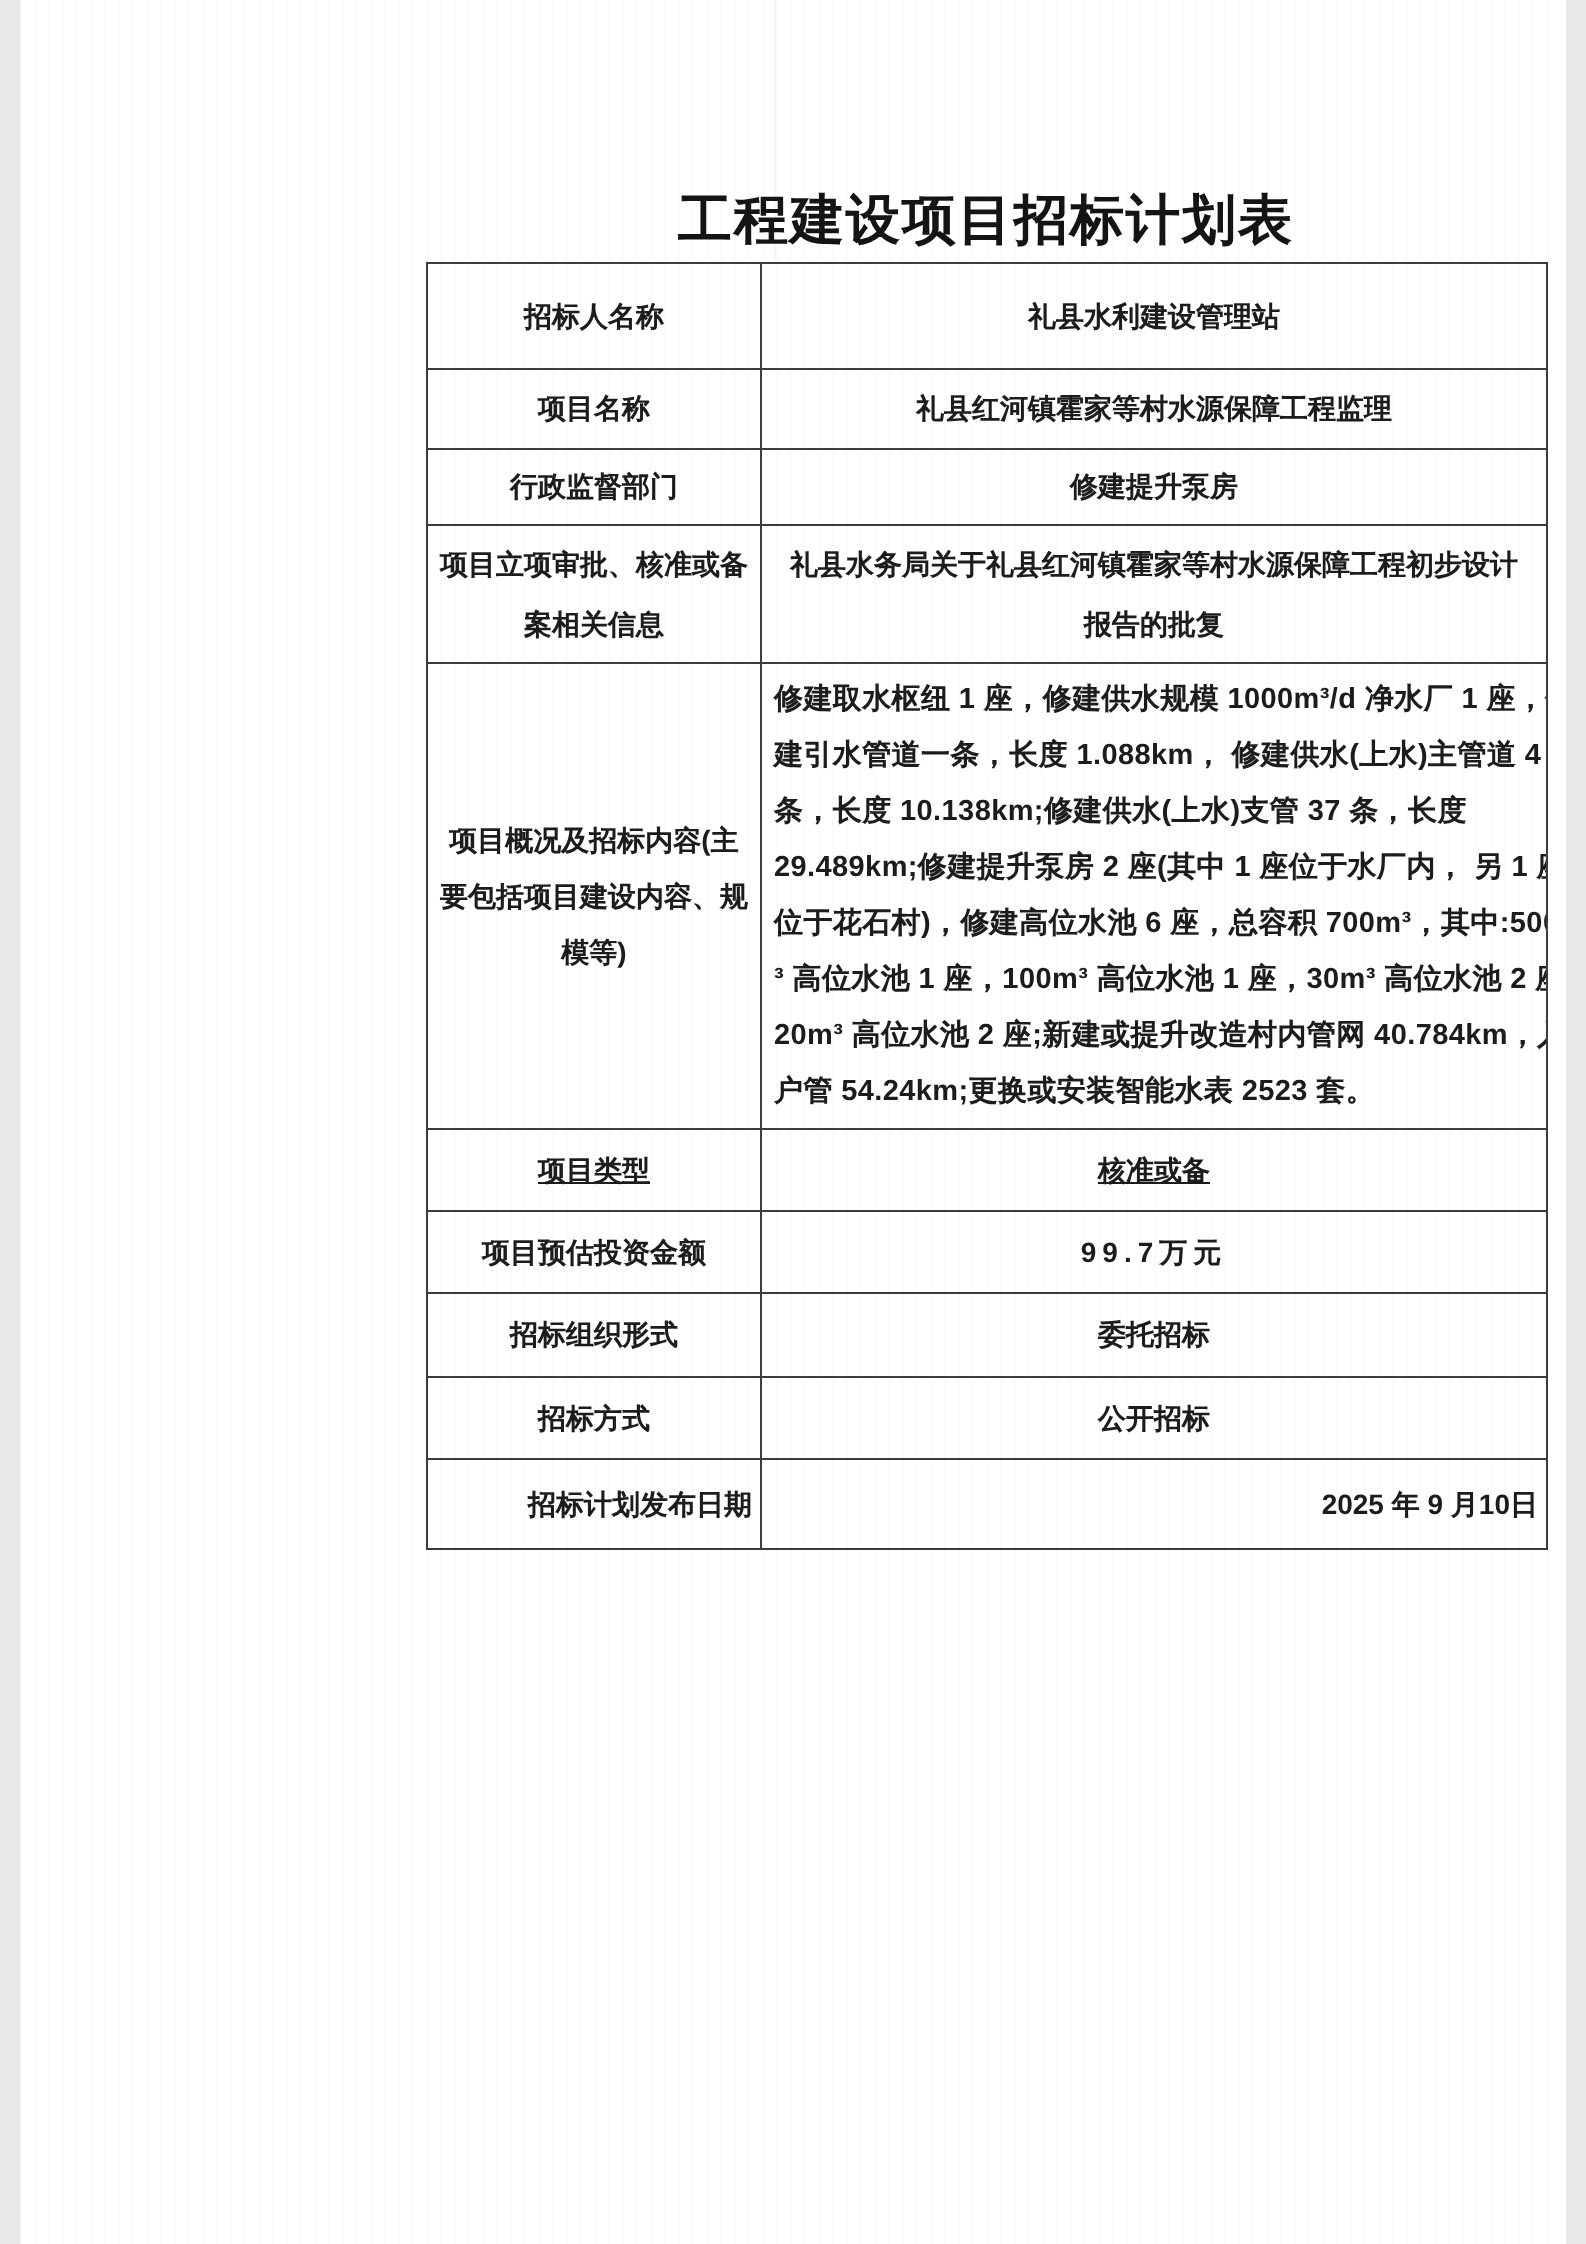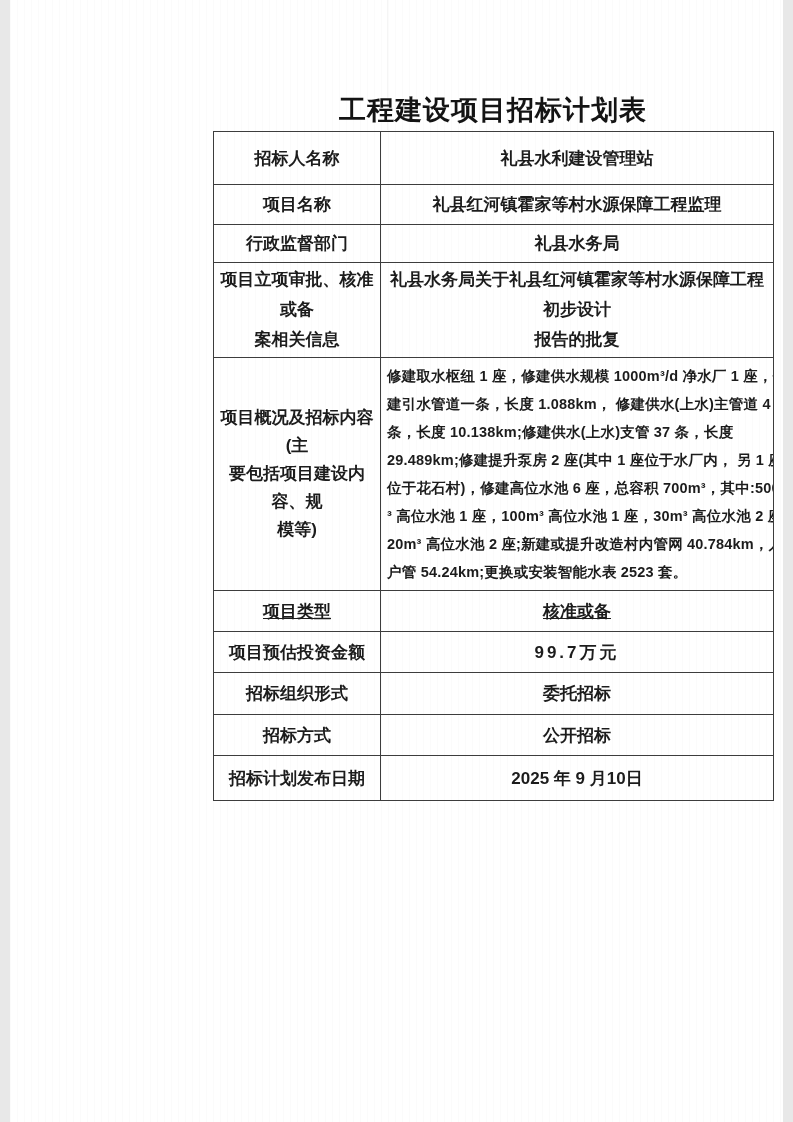--- a/index.html
+++ b/index.html
@@ -36,21 +36,21 @@
     position: absolute;
     left: 203px;
     top: 131px;
     width: 560px;
     border-collapse: collapse;
     table-layout: fixed;
   }
   table.plan-table td {
     border: 1px solid #3d3d3d;
     vertical-align: middle;
-    font-size: 17px;
+    font-size: 14px;
     font-weight: 600;
     color: #1c1c1c;
     white-space: pre-line;
     text-align: center;
     line-height: 29px;
     padding: 2px 4px;
     overflow: hidden;
   }
   td.label-cell { width: 167px; }
   td.value-cell { width: 393px; }
@@ -58,21 +58,21 @@
   tr.r1  td { height: 53px; }
   tr.r2  td { height: 40px; }
   tr.r3  td { height: 38px; }
   tr.r4  td { height: 69px; line-height: 30px; }
   tr.r5  td { height: 226px; }
   tr.r6  td { height: 41px; text-decoration: underline; }
   tr.r7  td { height: 41px; }
   tr.r8  td { height: 42px; }
   tr.r9  td { height: 41px; }
   tr.r10 td { height: 54px; }
-  tr.r11 td { height: 45px; }
+  tr.r11 td { height: 45px; text-align: right; }
 
   tr.r5 td.label-cell { line-height: 28px; }
   tr.r5 td.value-cell {
     text-align: left;
     font-size: 14.5px;
     line-height: 28px;
     white-space: pre;
     padding: 4px 4px 4px 6px;
     letter-spacing: 0.2px;
   }
@@ -101,21 +101,21 @@
       <tr class="r1">
         <td class="label-cell">招标人名称</td>
         <td class="value-cell">礼县水利建设管理站</td>
       </tr>
       <tr class="r2">
         <td class="label-cell">项目名称</td>
         <td class="value-cell">礼县红河镇霍家等村水源保障工程监理</td>
       </tr>
       <tr class="r3">
         <td class="label-cell">行政监督部门</td>
-        <td class="value-cell">礼县水务局</td>
+        <td class="value-cell">修建提升泵房</td>
       </tr>
       <tr class="r4">
         <td class="label-cell">项目立项审批、核准或备
 案相关信息</td>
         <td class="value-cell">礼县水务局关于礼县红河镇霍家等村水源保障工程初步设计
 报告的批复</td>
       </tr>
       <tr class="r5">
         <td class="label-cell">项目概况及招标内容(主
 要包括项目建设内容、规

